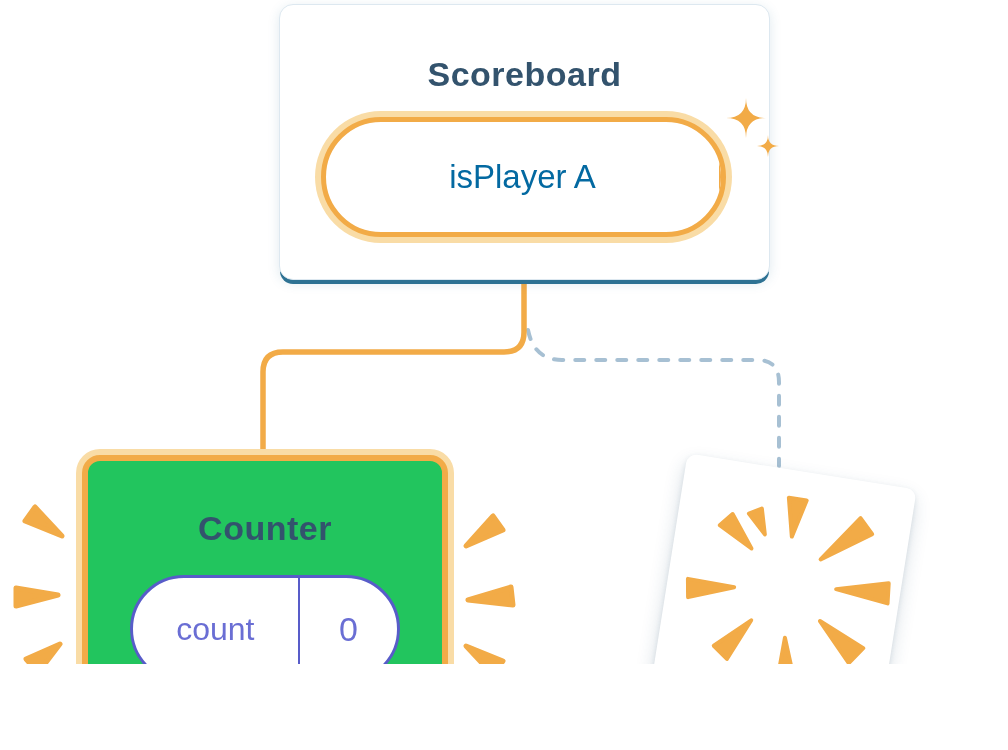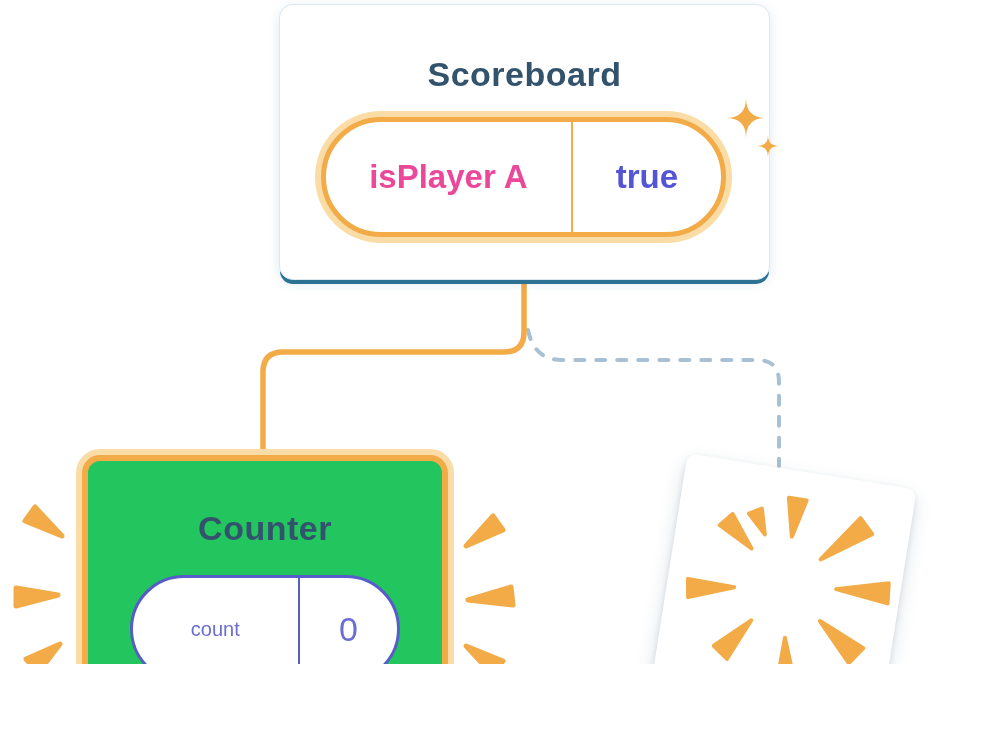--- a/index.html
+++ b/index.html
@@ -48,22 +48,21 @@
     overflow: hidden;
   }
   .pill-cell {
     display: flex;
     align-items: center;
     justify-content: center;
   }
   .prop-pill .pill-label {
     flex: 1.65;
     font-size: 33px;
-    color: #ec4899;
-    font-weight: bold;
+    color: #0369a1;
   }
   .prop-pill .pill-divider {
     width: 2px;
     background: #f2ab47;
   }
   .prop-pill .pill-value {
     flex: 1;
     font-size: 33px;
     font-weight: 700;
     color: #5355d6;
@@ -94,21 +93,21 @@
     width: 270px; height: 108px;
     background: #ffffff;
     border: 3px solid #585cc9;
     border-radius: 54px;
     display: flex;
     align-items: stretch;
     overflow: hidden;
   }
   .state-pill .pill-label {
     flex: 1.7;
-    font-size: 20px;
+    font-size: 32px;
     color: #6a6ed4;
   }
   .state-pill .pill-divider {
     width: 2.5px;
     background: #585cc9;
   }
   .state-pill .pill-value {
     flex: 1;
     font-size: 34px;
     color: #6a6ed4;
@@ -153,21 +152,20 @@
       <polygon points="468,600 513,605 511,587"></polygon>
       <polygon points="466,646 493,675 503,661"></polygon>
     </g>
   </svg>
 
   <div class="scoreboard-card">
     <div class="card-title">Scoreboard</div>
     <div class="prop-pill">
       <div class="pill-cell pill-label">isPlayer A</div>
       <div class="pill-divider"></div>
-      <div class="pill-cell pill-value">true</div>
     </div>
   </div>
 
   <svg class="sparkles" viewBox="0 0 70 70">
     <path fill="#f2ab47" d="M30,4 Q30,24 50,24 Q30,24 30,44 Q30,24 10,24 Q30,24 30,4 Z"></path>
     <path fill="#f2ab47" d="M52,41 Q52,52 63,52 Q52,52 52,63 Q52,52 41,52 Q52,52 52,41 Z"></path>
   </svg>
 
   <div class="counter-card">
     <div class="card-title">Counter</div>

